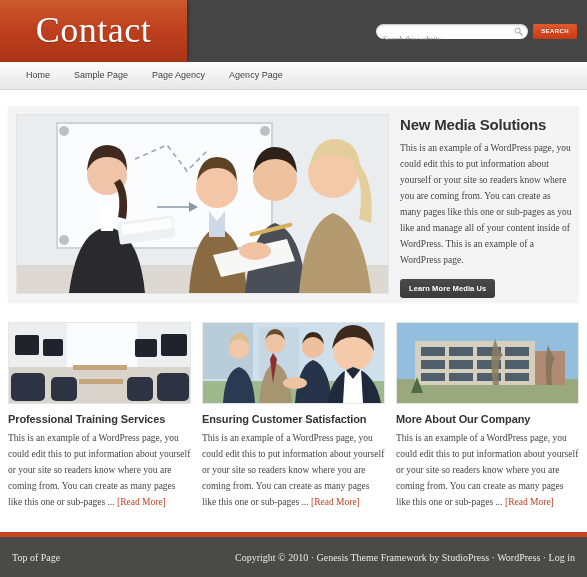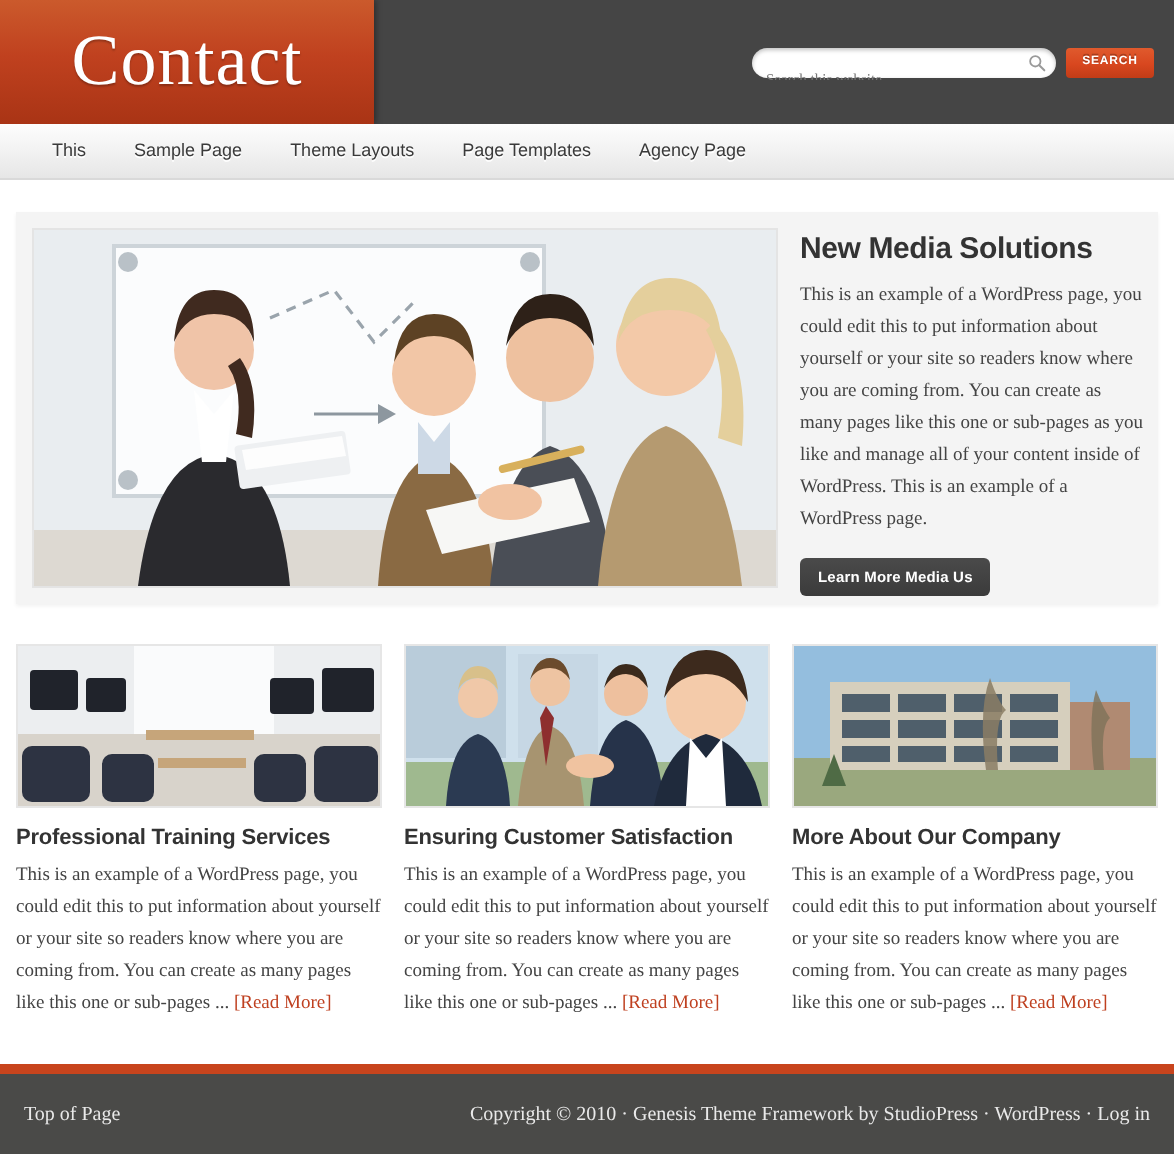--- a/index.html
+++ b/index.html
@@ -157,24 +157,23 @@
           <circle cx="6.5" cy="6.5" r="4.6" fill="none" stroke="#9a9a9a" stroke-width="1.6"></circle>
           <line x1="10" y1="10" x2="14.5" y2="14.5" stroke="#9a9a9a" stroke-width="1.8" stroke-linecap="round"></line>
         </svg>
       </div>
       <button class="search-btn">SEARCH</button>
     </div>
   </div>
 
   <div class="nav-bar">
     <div class="nav-list">
-      <div class="nav-item">This</div>
+      <div class="nav-item">Home</div>
       <div class="nav-item">Sample Page</div>
-      <div class="nav-item">Theme Layouts</div>
-      <div class="nav-item">Page Templates</div>
+      <div class="nav-item">Page Agency</div>
       <div class="nav-item">Agency Page</div>
     </div>
   </div>
 
   <div class="hero">
     <div class="hero-img">
       <svg width="371" height="178" viewBox="0 0 371 178" preserveAspectRatio="xMidYMid slice">
         <rect width="371" height="178" fill="#e9edf0"></rect>
         <rect x="40" y="8" width="215" height="125" fill="#fbfcfd" stroke="#cdd4d9" stroke-width="2"></rect>
         <circle cx="47" cy="16" r="5" fill="#b9c1c7"></circle>

